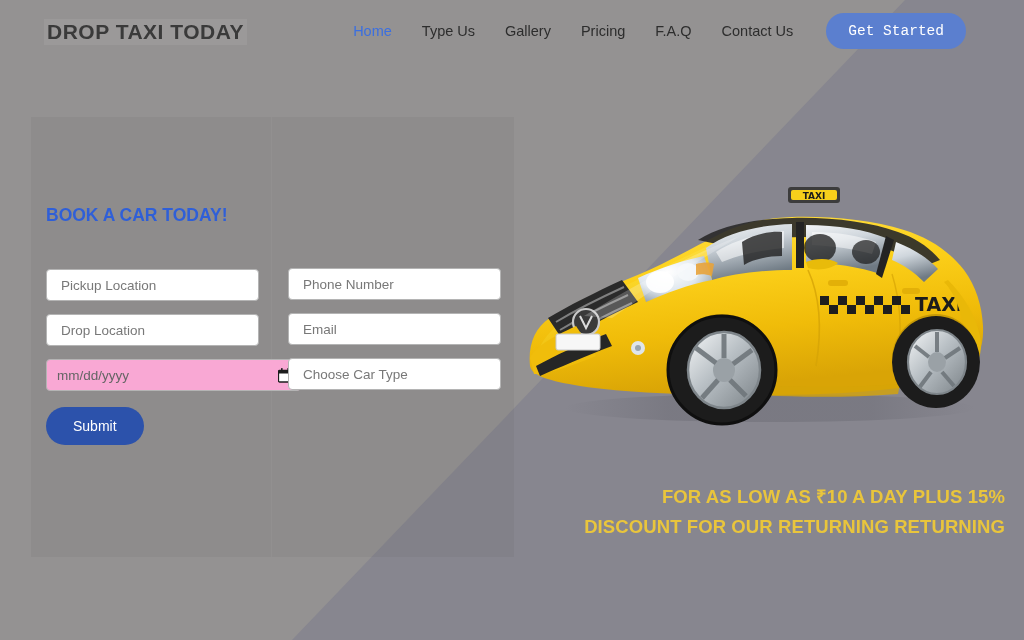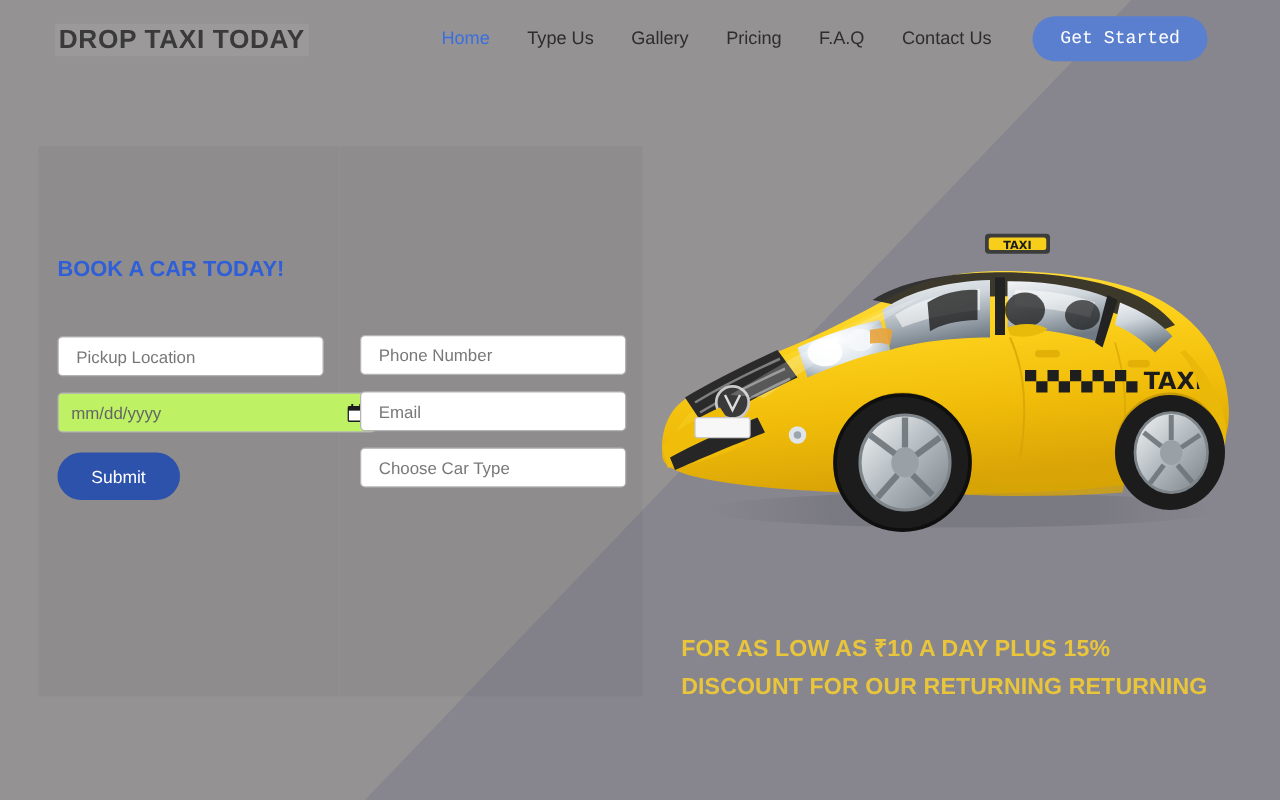--- a/index.html
+++ b/index.html
@@ -152,21 +152,21 @@
     padding: 0 14px;
     outline: none;
   }
   .txt-input::placeholder { color: #787878; opacity: 1; }
 
   .date-input {
     display: block;
     width: 255px;
     height: 32px;
     margin-bottom: 13px;
-    background: #bef264;
+    background: #f9a8d4;
     border: 1px solid #b4b4b4;
     border-radius: 4px;
     font-size: 13.5px;
     font-family: "Liberation Sans", sans-serif;
     color: #555;
     padding: 0 8px 0 10px;
     outline: none;
     position: relative;
     display: flex;
     align-items: center;
@@ -197,23 +197,23 @@
     width: 485px;
     height: 265px;
     z-index: 8;
   }
   #taxi-svg { width: 100%; height: 100%; display: block; }
 
   
   #promo {
     position: absolute;
     left: 545px;
-    top: 504px;
+    top: 482px;
     width: 460px;
-    text-align: left;
+    text-align: right;
     z-index: 12;
   }
   .promo-line {
     font-size: 18.5px;
     font-weight: bold;
     color: #e8c githubs;
     color: #e9c53c;
     line-height: 30px;
     white-space: nowrap;
     letter-spacing: 0.1px;
@@ -246,20 +246,21 @@
   </div>
 
   <div id="booking-panel">
 
     <div id="panel-col-left">
       <div id="book-heading">BOOK A CAR TODAY!</div>
 
       <div class="field-stack-left">
         <input class="txt-input" type="text" placeholder="Pickup Location" style="">
 
+        <input class="txt-input" type="text" placeholder="Drop Location" style="">
 
         <div class="date-input">
           <span class="date-text">mm/dd/yyyy</span>
           <svg class="cal-icon" viewBox="0 0 14 15">
             <rect x="0.5" y="2.5" width="13" height="11.5" rx="1" fill="#fff" stroke="#1c1c1c" stroke-width="1.3"></rect>
             <rect x="0.5" y="2.5" width="13" height="3" fill="#1c1c1c"></rect>
             <rect x="3" y="0" width="1.6" height="3.4" rx="0.6" fill="#1c1c1c"></rect>
             <rect x="9.4" y="0" width="1.6" height="3.4" rx="0.6" fill="#1c1c1c"></rect>
           </svg>
         </div>

